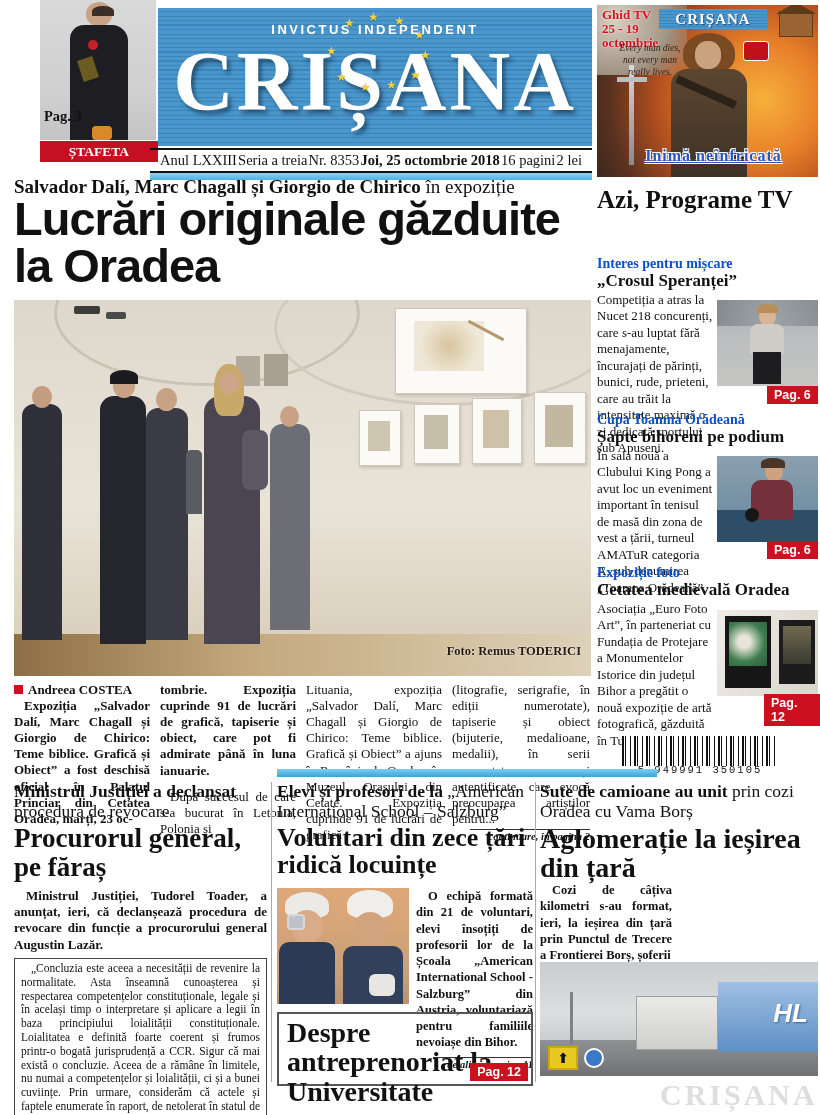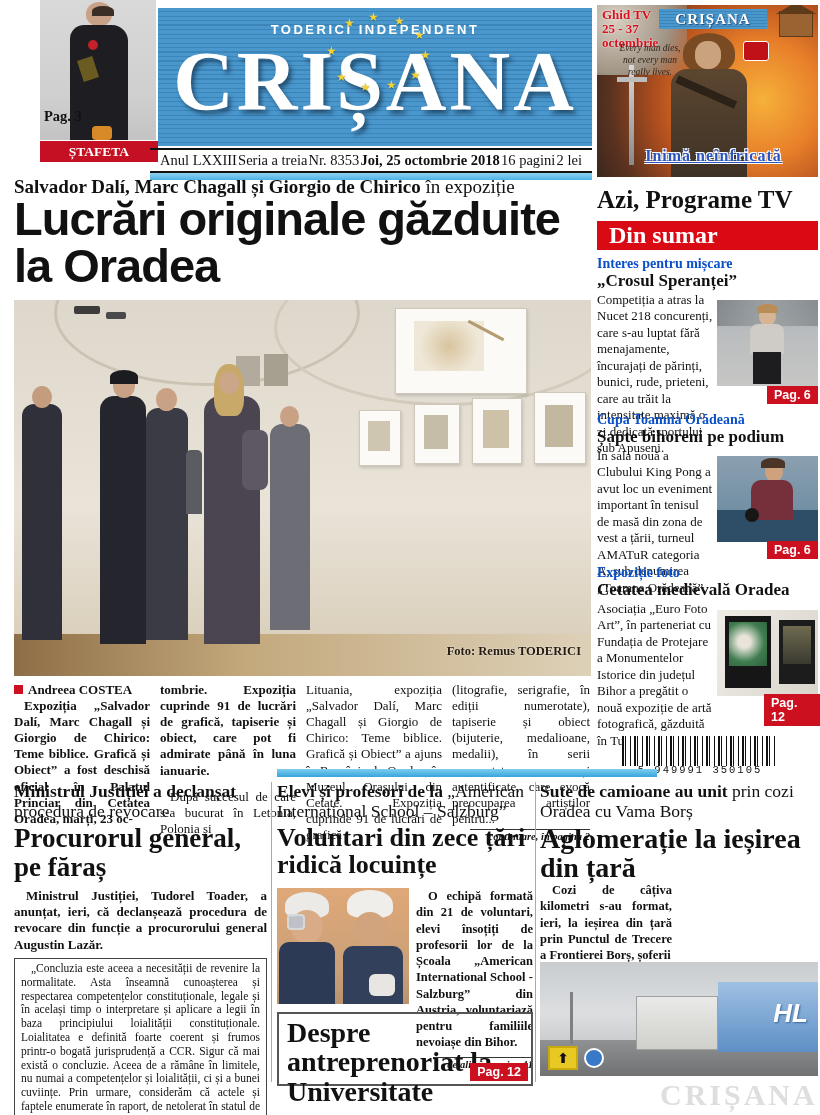--- a/index.html
+++ b/index.html
@@ -42,21 +42,21 @@
     <div class="abs" style="left:52px;top:6px;width:22px;height:10px;background:#3a2e26;border-radius:50% 50% 0 0;"></div>
     <div class="abs" style="left:30px;top:25px;width:58px;height:115px;background:#1e1d22;border-radius:14px 16px 0 0;"></div>
     <div class="abs" style="left:48px;top:40px;width:10px;height:10px;background:#c4202a;border-radius:50%;"></div>
     <div class="abs" style="left:40px;top:58px;width:16px;height:22px;background:#6a5c20;transform:rotate(-18deg);"></div>
     <div class="abs" style="left:52px;top:126px;width:20px;height:14px;background:#d88a28;border-radius:4px;"></div>
   </div>
   <div class="abs b" style="left:44px;top:108px;font-size:14.5px;">Pag. 3</div>
   <div class="abs b" style="left:40px;top:141px;width:118px;height:21px;background:#c41022;color:#fff;font-size:13.5px;text-align:center;line-height:21px;">ȘTAFETA INVICTUS</div>
 
   <div class="abs masthead" style="left:158px;top:8px;width:434px;height:138px;">
-    <div class="mast-tag sans abs" style="left:0;top:14px;width:100%;">TODERICI INDEPENDENT</div>
+    <div class="mast-tag sans abs" style="left:0;top:14px;width:100%;">INVICTUS INDEPENDENT</div>
     <div class="mast-title abs" style="left:0;top:32px;width:100%;">CRIȘANA</div>
     <span class="eu-star" style="left:186px;top:8px;"></span>
     <span class="eu-star" style="left:210px;top:2px;"></span>
     <span class="eu-star" style="left:236px;top:6px;"></span>
     <span class="eu-star" style="left:256px;top:20px;"></span>
     <span class="eu-star" style="left:262px;top:40px;"></span>
     <span class="eu-star" style="left:252px;top:60px;"></span>
     <span class="eu-star" style="left:228px;top:70px;"></span>
     <span class="eu-star" style="left:202px;top:72px;"></span>
     <span class="eu-star" style="left:178px;top:62px;"></span>
@@ -79,21 +79,21 @@
     <div class="abs" style="left:86px;top:28px;width:52px;height:40px;background:#7a4a22;border-radius:50% 50% 40% 40%;"></div>
     <div class="abs" style="left:98px;top:36px;width:26px;height:28px;background:#caa37e;border-radius:45%;"></div>
     <div class="abs" style="left:74px;top:64px;width:76px;height:108px;background:linear-gradient(180deg,#5c4630,#3e3226);border-radius:16px 16px 0 0;"></div>
     <div class="abs" style="left:80px;top:70px;width:64px;height:8px;background:#2c2218;transform:rotate(24deg);transform-origin:left;"></div>
 
     <div class="abs" style="left:32px;top:60px;width:5px;height:100px;background:linear-gradient(180deg,#d8d8d8,#8a8a8a);"></div>
     <div class="abs" style="left:20px;top:72px;width:30px;height:5px;background:#bdbdbd;"></div>
 
     <div class="abs b" style="left:5px;top:3px;color:#d80f1e;font-size:13px;line-height:1.08;text-shadow:0 0 2px #fff;">
       <div>Ghid TV</div>
-      <div>25 - 37</div>
+      <div>25 - 19</div>
       <div>octombrie</div>
     </div>
 
     <div class="abs b" style="left:62px;top:4px;width:108px;height:20px;background:repeating-linear-gradient(180deg,#4a97cd 0 2px,#3b85b8 2px 3px);color:#fff;font-size:15px;text-align:center;line-height:20px;letter-spacing:1px;text-shadow:1px 1px 1px rgba(0,0,40,.5);">CRIȘANA</div>
 
     <div class="abs" style="left:182px;top:6px;width:32px;height:24px;background:#9a6432;border:1px solid #5d3a18;">
       <div style="position:absolute;left:-4px;top:-10px;width:0;height:0;border-left:20px solid transparent;border-right:20px solid transparent;border-bottom:12px solid #5d3a18;"></div>
     </div>
 
     <div class="abs i" style="left:10px;top:38px;width:86px;font-size:9.5px;color:#33241a;text-align:center;line-height:1.25;">
@@ -101,21 +101,20 @@
       <div>not every man</div>
       <div>really lives.</div>
     </div>
 
     <div class="abs" style="left:146px;top:36px;width:24px;height:18px;background:#c01018;border-radius:3px;border:1px solid #fff;"></div>
 
 
     <div class="abs b" style="left:6px;top:142px;width:100%;text-align:center;font-size:16px;color:#2a55c0;letter-spacing:1px;text-shadow:-1px -1px 0 #fff,1px -1px 0 #fff,-1px 1px 0 #fff,1px 1px 0 #fff;text-decoration:underline;">Inimă neînfricată</div>
   </div>
   <div class="abs b" style="left:597px;top:186px;font-size:25px;">Azi, Programe TV</div>
-  <div class="abs b" style="left:597px;top:221px;width:221px;height:29px;background:#da0a14;color:#fff;font-size:24px;line-height:29px;padding-left:12px;box-sizing:border-box;">Din sumar</div>
 
   <div class="abs" style="left:14px;top:176px;font-size:19px;">
     <span class="b">Salvador Dalí, Marc Chagall și Giorgio de Chirico</span><span> în expoziție</span>
   </div>
   <div class="abs sans b" style="left:14px;top:196px;width:578px;font-size:47px;line-height:0.99;letter-spacing:-1px;">Lucrări originale găzduite la Oradea</div>
 
   <div class="abs" style="left:14px;top:300px;width:577px;height:376px;overflow:hidden;background:linear-gradient(180deg,#ded8cc 0%,#e9e3d8 55%,#d6cab4 100%);">
     <div class="abs" style="left:40px;top:-60px;width:300px;height:140px;border:3px solid #cac2b2;border-radius:50%;"></div>
     <div class="abs" style="left:260px;top:-50px;width:340px;height:150px;border:3px solid #d2cabb;border-radius:50%;"></div>
     <div class="abs" style="left:60px;top:6px;width:26px;height:8px;background:#3c3c3c;border-radius:2px;"></div>

